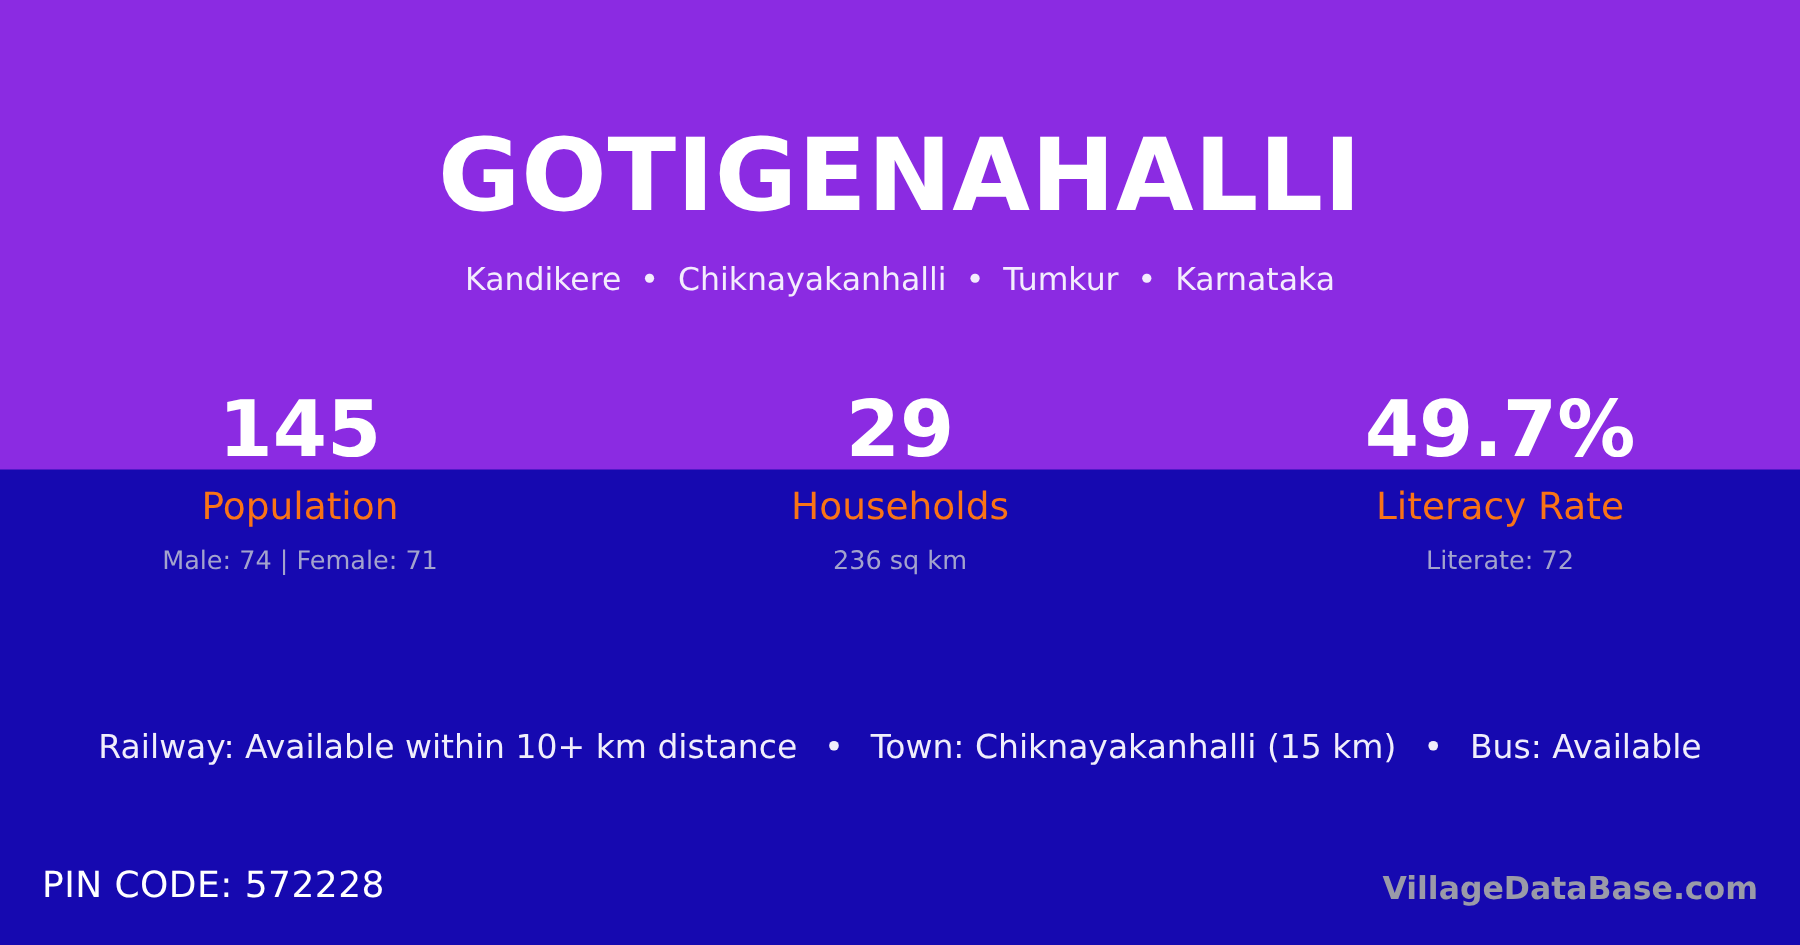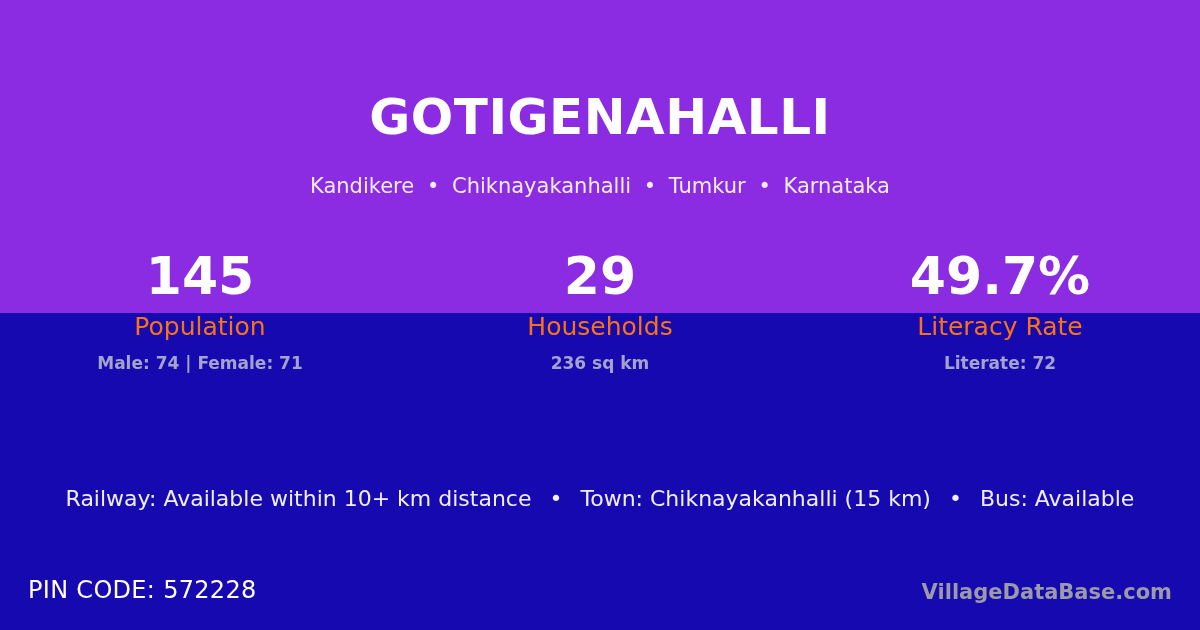--- a/index.html
+++ b/index.html
@@ -32,21 +32,21 @@
   
   .title-block {
     position: absolute;
     left: 0;
     top: 78px;
     width: 1200px;
     text-align: center;
   }
   .village-title {
     margin: 0;
-    font-size: 50px;
+    font-size: 67px;
     line-height: 78px;
     font-weight: bold;
     color: #ffffff;
     letter-spacing: 0.5px;
     white-space: nowrap;
   }
   .village-subtitle {
     margin: 0;
     padding-top: 13px;
     font-size: 21px;
@@ -56,21 +56,21 @@
     white-space: nowrap;
   }
   .sep-dot {
     padding: 0 6px;
     color: #f3ecfd;
   }
   
   .stats-row {
     position: absolute;
     left: 0;
-    top: 243px;
+    top: 254px;
     width: 1200px;
     display: flex;
   }
   .stat {
     flex: 1 1 0;
     text-align: center;
   }
   .stat-value {
     font-size: 52px;
     line-height: 66px;
@@ -82,21 +82,21 @@
     font-size: 25px;
     line-height: 32px;
     font-weight: normal;
     color: #f97316;
     padding-top: 2px;
     white-space: nowrap;
   }
   .stat-sub {
     font-size: 17px;
     line-height: 24px;
-    font-weight: bold;
+    font-weight: normal;
     color: #a3a3cd;
     padding-top: 8px;
     white-space: nowrap;
   }
   
   .facilities {
     position: absolute;
     left: 0;
     top: 483px;
     width: 1200px;

